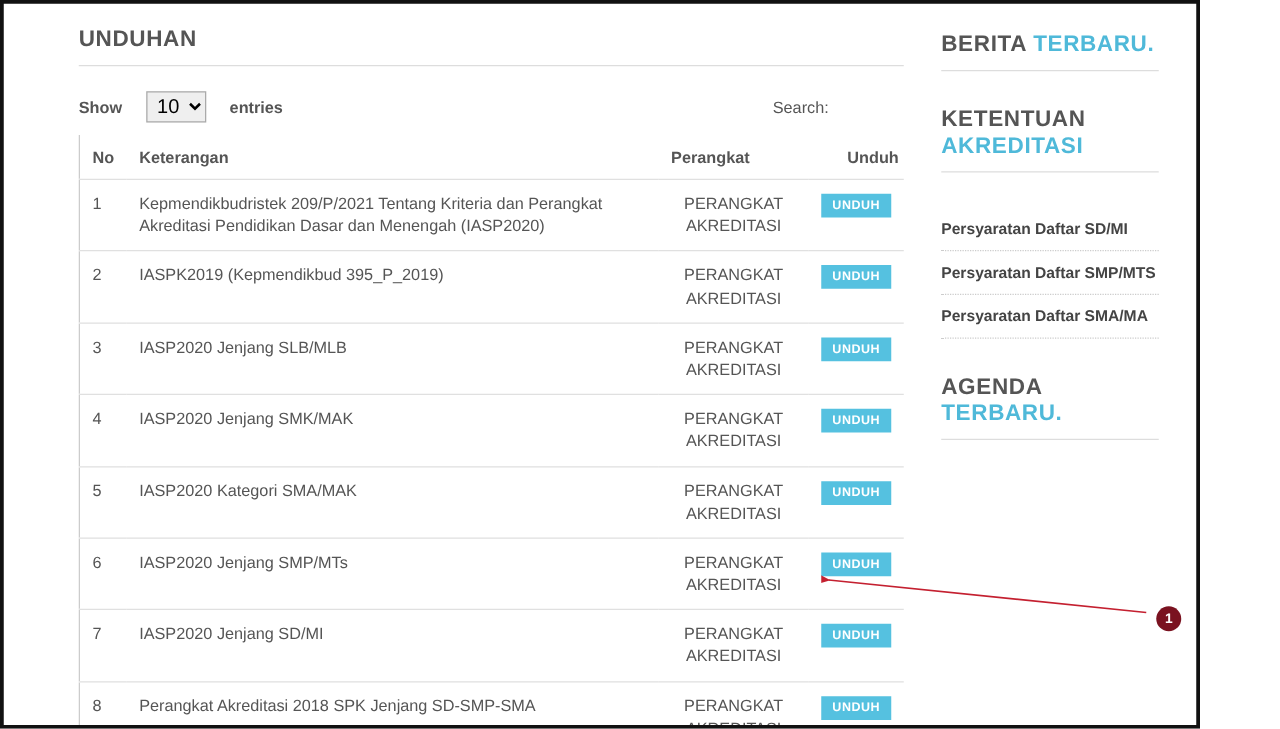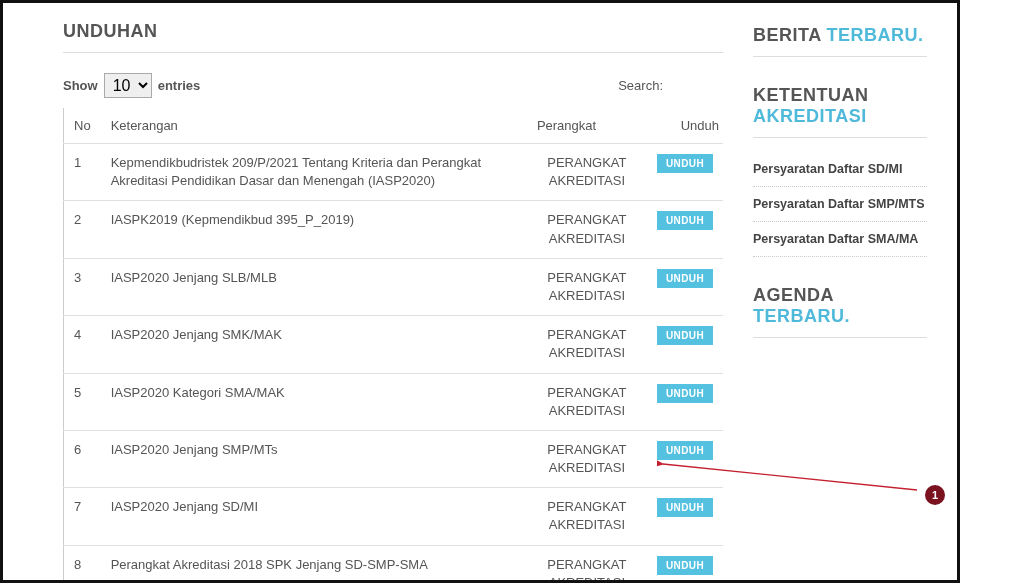--- a/index.html
+++ b/index.html
@@ -30,58 +30,58 @@
     font-weight: 700;
     letter-spacing: 0.5px;
     font-size: 18px;
     color: #555;
     margin-bottom: 6px;
     border-bottom: 1px solid #ddd;
     padding-bottom: 10px;
   }
   h2.section-title .accent { color: #4fb9d9; }
 
-  .sidebar h2.section-title { margin-top: 4px; margin-bottom: 14px; }
+  .sidebar h2.section-title { margin-top: 4px; margin-bottom: 28px; }
   .sidebar .sb-block { margin-bottom: 28px; }
   .sb-link {
     display: block;
     font-size: 12.5px;
     font-weight: 700;
     color: #444;
     padding: 10px 0;
     border-bottom: 1px dotted #ccc;
     text-decoration: none;
   }
 
   .table-top {
     display: flex;
     justify-content: space-between;
     align-items: center;
     margin-top: 20px;
     margin-bottom: 10px;
     font-size: 13px;
     color: #555;
   }
-  .table-top .show-entries { display: flex; align-items: center; gap: 6px; font-weight: 700; }
+  .table-top .show-entries { display: flex; align-items: center; gap: 19px; font-weight: 700; }
   .table-top select {
     font-size: 16px;
     padding: 2px 4px;
     border: 1px solid #aaa;
   }
   .table-top .search-label { font-weight: 400; margin-right: 60px; }
 
   table.data {
     width: 100%;
     border-collapse: collapse;
     border-left: 1px solid #ccc;
   }
   table.data th {
     text-align: left;
     font-size: 13px;
-    font-weight: 400;
+    font-weight: 700;
     color: #555;
     padding: 10px 10px;
   }
   table.data th.col-kat { text-align: left; }
   table.data th.col-unduh { text-align: right; padding-right: 4px; }
   table.data td {
     border-top: 1px solid #e0e0e0;
     padding: 10px;
     vertical-align: top;
     color: #555;

